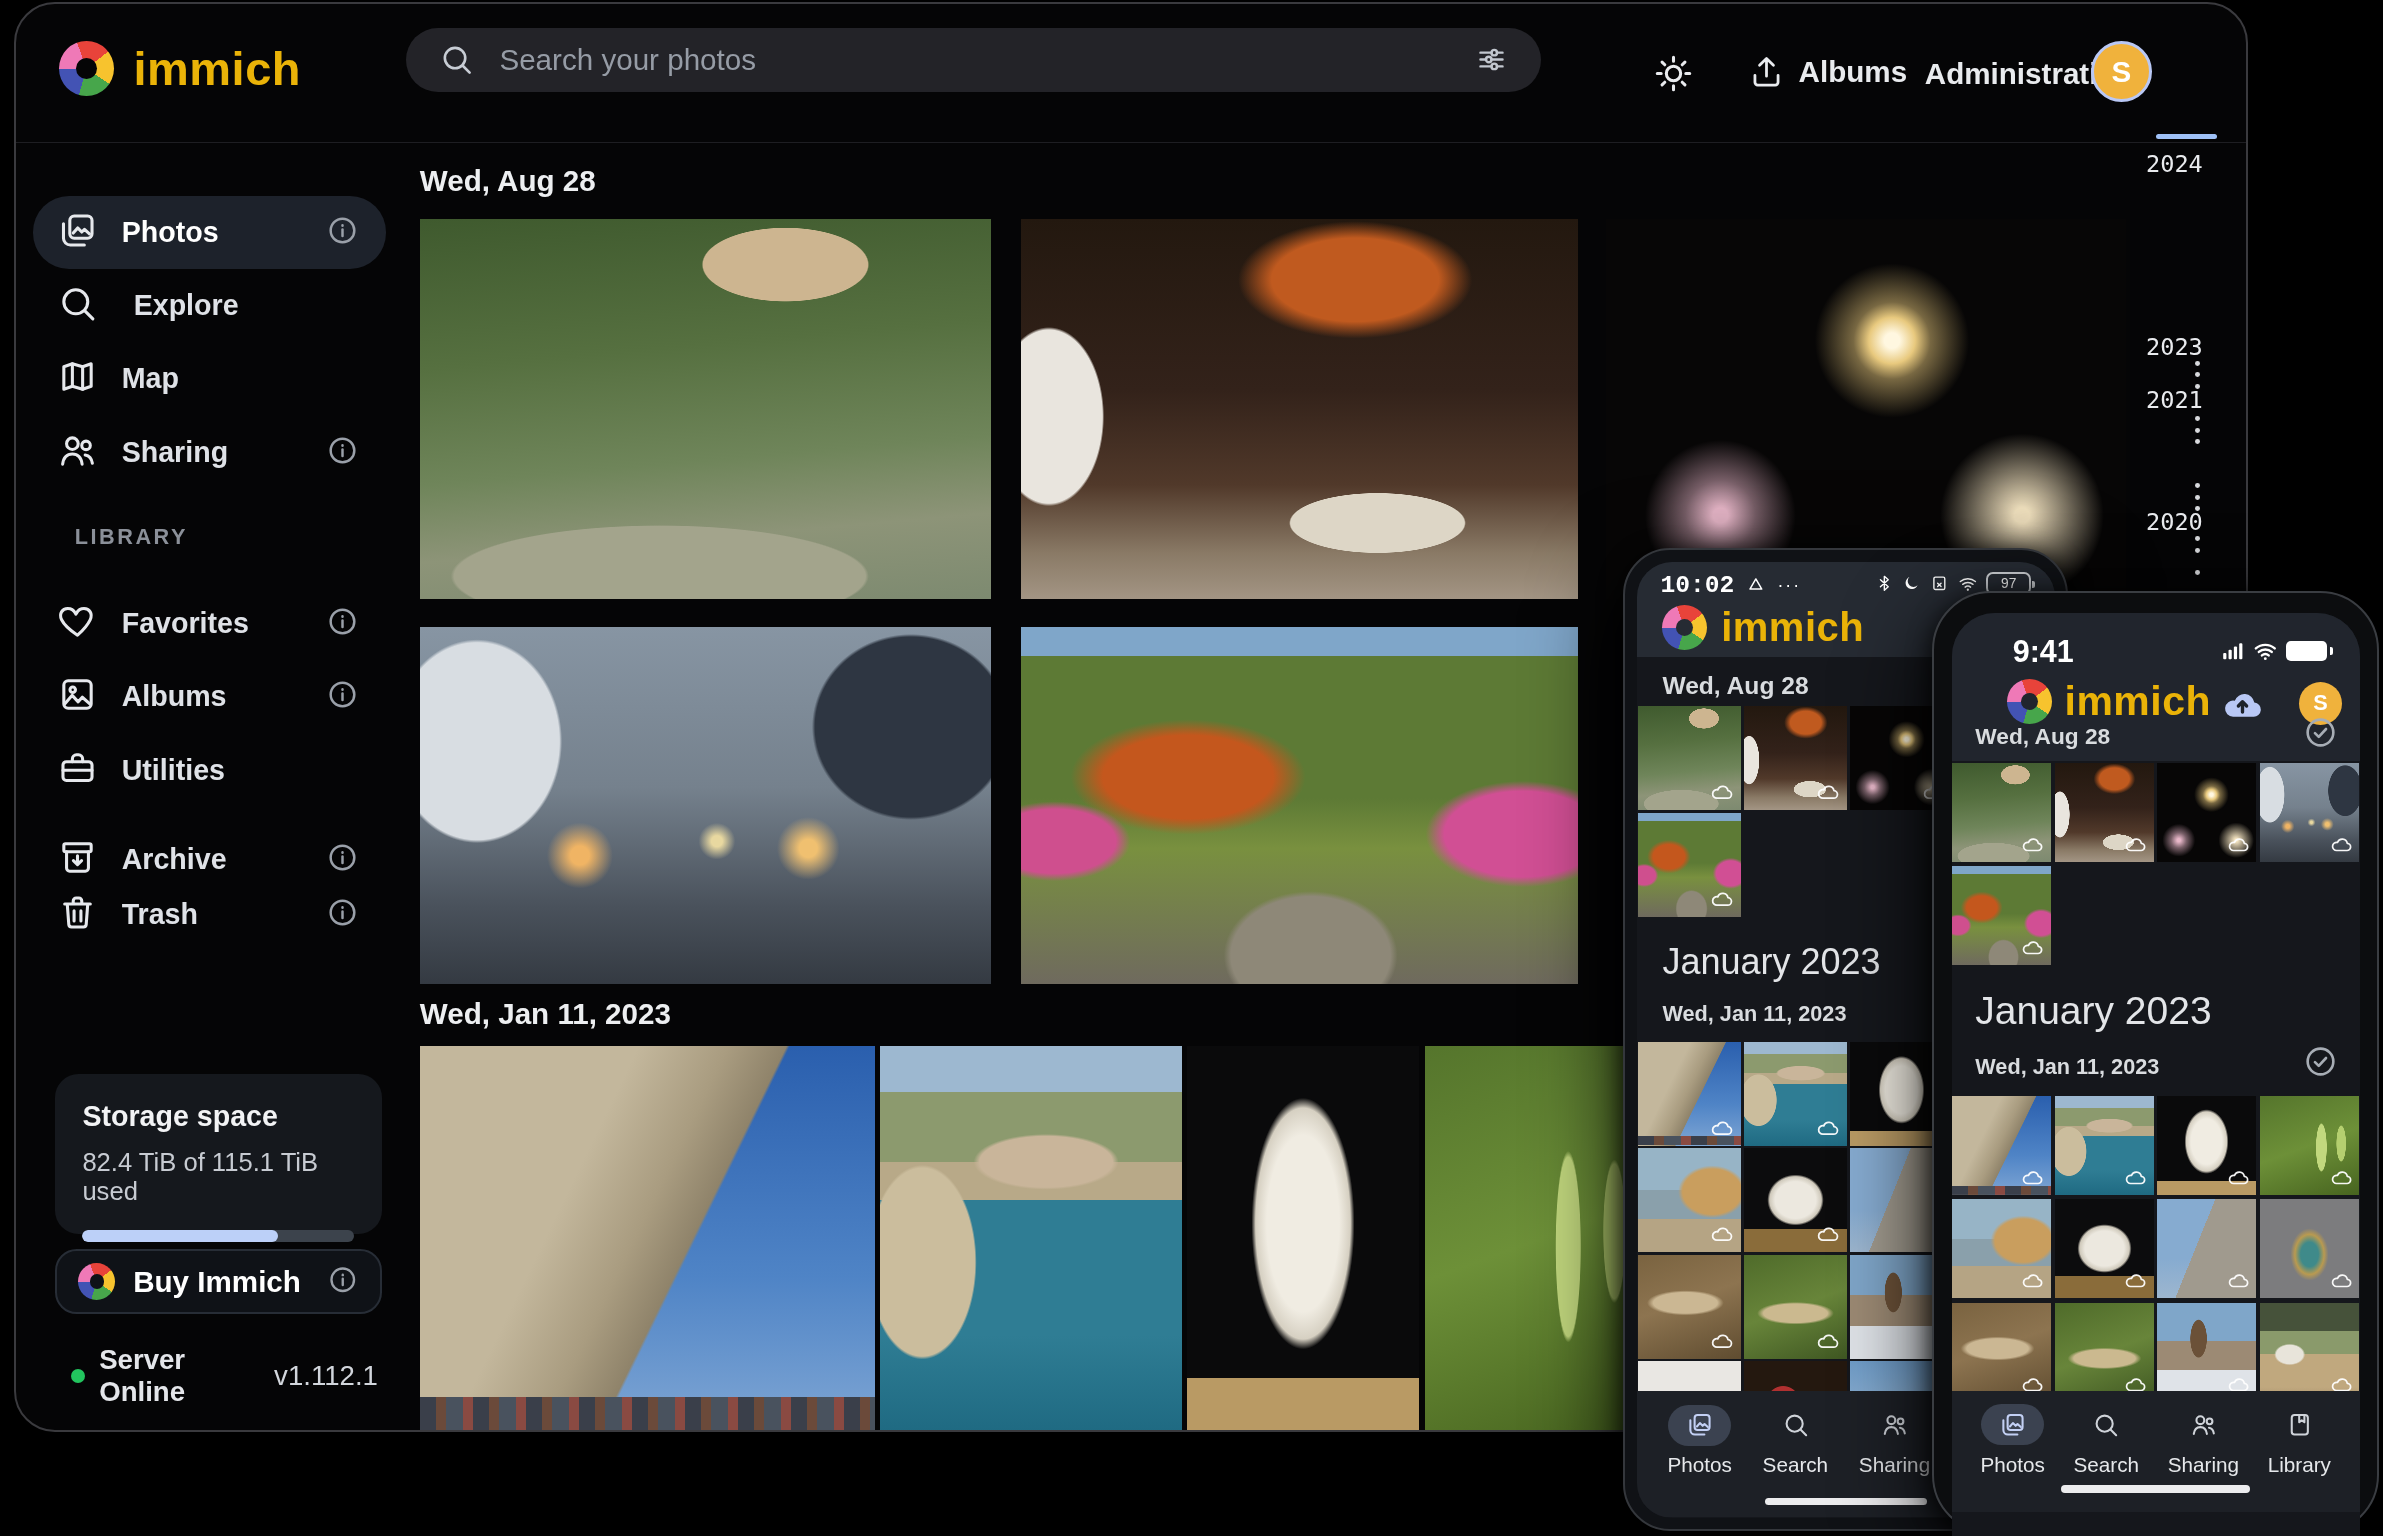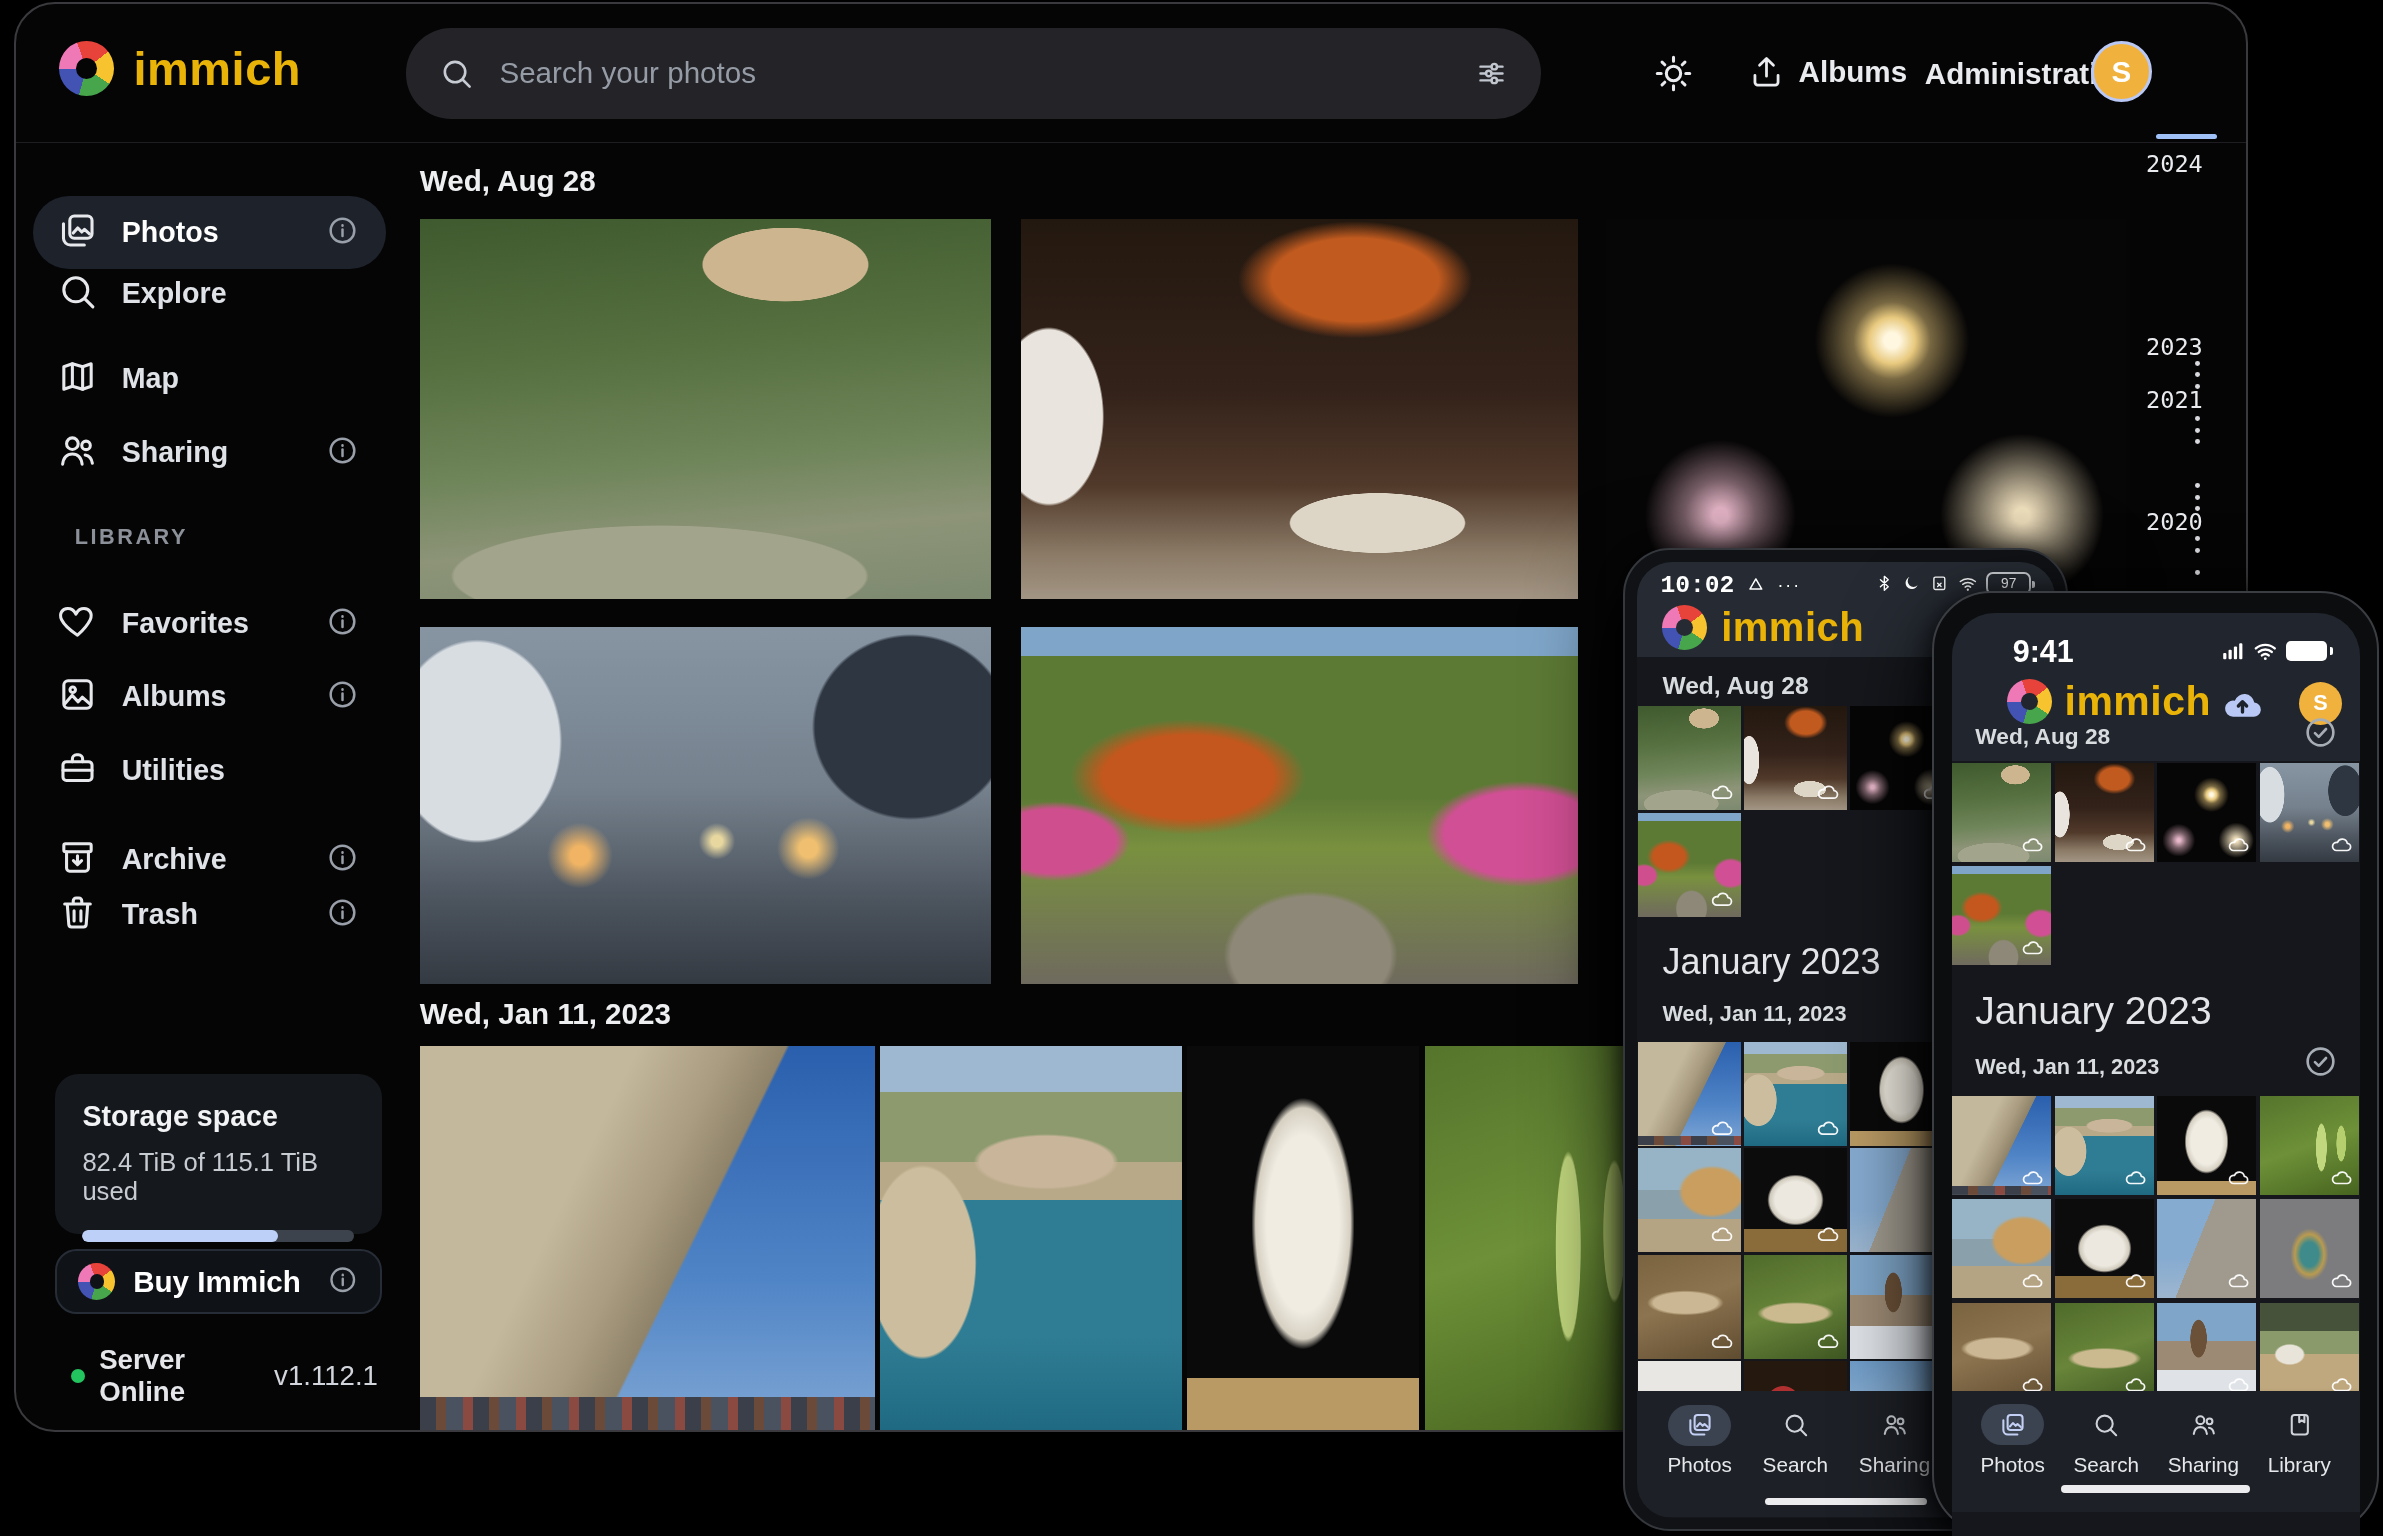--- a/index.html
+++ b/index.html
@@ -16,21 +16,21 @@
   .flower::after{content:"";position:absolute;inset:31%;border-radius:50%;background:var(--hole,#000);}
 
   
   #win{position:absolute;left:13.8px;top:2px;width:2234px;height:1430px;border-radius:41px;
     background:#050506;border:2px solid #3a3a3e;overflow:hidden;}
   #win .hdr-divider{position:absolute;left:0;top:138px;width:100%;height:1px;background:#1e1e22;}
 
   .brand-text{color:#eab308;font-weight:600;letter-spacing:0.5px;}
 
   
-  #searchbar{position:absolute;left:390px;top:23.6px;width:1135px;height:91px;border-radius:45px;
+  #searchbar{position:absolute;left:390px;top:23.6px;width:1135px;height:64px;border-radius:45px;
     background:#232328;display:flex;align-items:center;padding:0 33px;color:#c7ccd4;}
   #searchbar .ph{color:#969ca6;font-size:29.6px;margin-left:25.6px;flex:1;}
 
   
   .hbtn{color:#e9ebee;font-size:29.6px;font-weight:600;display:flex;align-items:center;gap:13.8px;}
   #avatar{width:61px;height:61px;border-radius:50%;background:#f0b23c;border:3px solid #b9c8f5;
     color:#fff;font-size:29.6px;font-weight:700;display:flex;align-items:center;justify-content:center;}
 
   
   .side-item{position:absolute;left:17.7px;width:353px;height:73px;display:flex;align-items:center;color:#dfe2e7;}
@@ -311,21 +311,21 @@
 
     <div class="side-item sel" style="top:192px;">
       <span class="s-ico"><svg class="ic" width="41" height="41" viewBox="0 0 42 42">
             <use href="#i-photos"></use>
           </svg></span>
       <span class="lbl" style="color:#fff;">Photos</span>
       <span class="inf"><svg class="ic" width="33" height="33" viewBox="0 0 34 34">
             <use href="#i-info"></use>
           </svg></span>
     </div>
-    <div class="side-item" style="top:253px;">
+    <div class="side-item" style="top:265px;gap:12px;">
       <span class="s-ico"><svg class="ic" width="41" height="41" viewBox="0 0 42 42">
             <use href="#i-search"></use>
           </svg></span>
       <span class="lbl">Explore</span>
     </div>
     <div class="side-item" style="top:338px;">
       <span class="s-ico"><svg class="ic" width="41" height="41" viewBox="0 0 42 42">
             <use href="#i-map"></use>
           </svg></span>
       <span class="lbl">Map</span>

